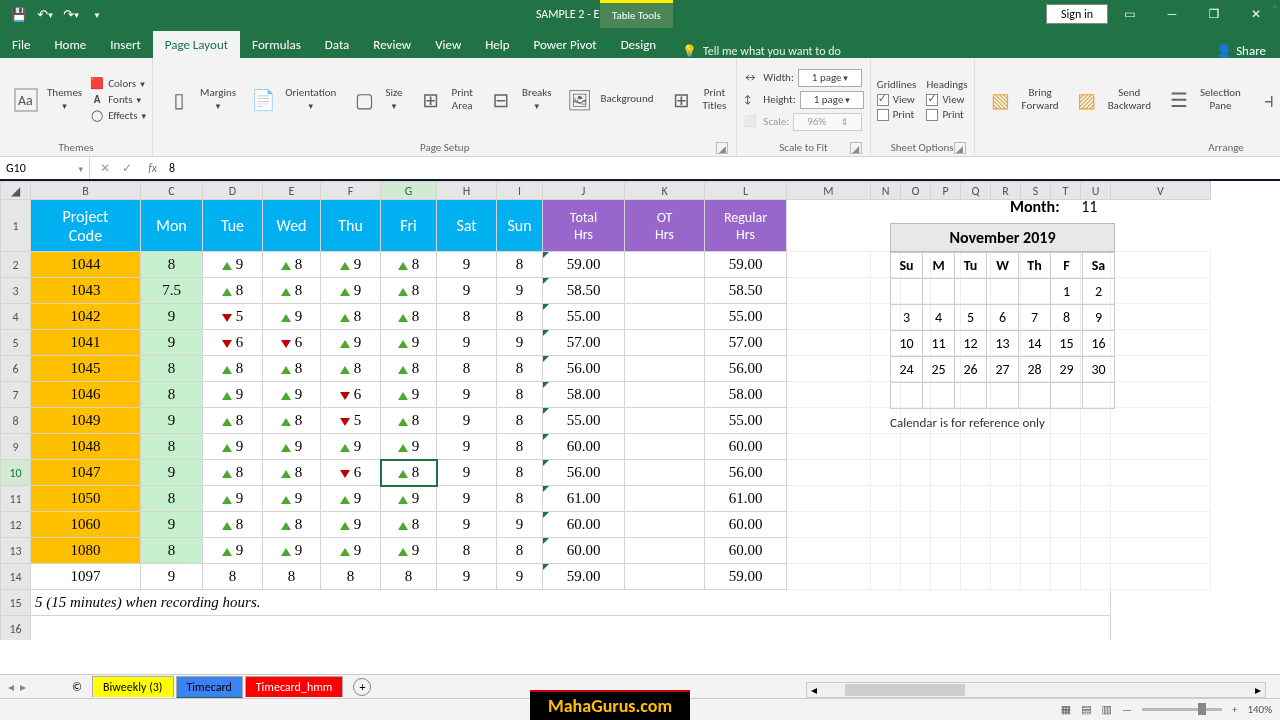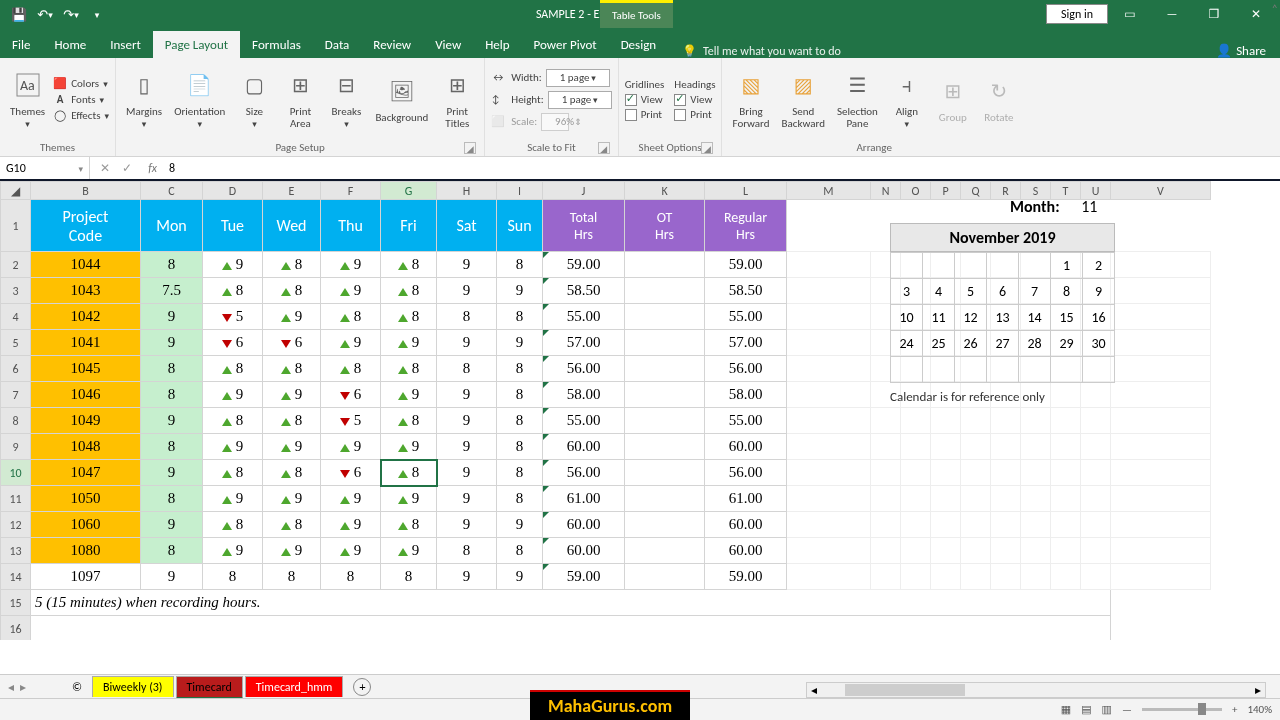--- a/index.html
+++ b/index.html
@@ -14,21 +14,21 @@
 .win-btn{width:40px;height:28px;display:flex;align-items:center;justify-content:center;font-size:12px}
 .ribbon-tabs{height:30px;background:#217346;display:flex;align-items:end;color:#fff;font-size:13px}
 .rtab{padding:6px 12px 5px;cursor:pointer;height:27px}
 .rtab.active{background:#f3f3f3;color:#217346}
 .tell{display:flex;align-items:center;gap:6px;margin-left:14px;opacity:0.9;font-size:12px}
 .share{margin-left:auto;margin-right:14px;display:flex;align-items:center;gap:4px}
 .ribbon{height:99px;background:#f3f3f3;border-bottom:1px solid #d4d4d4;display:flex;font-size:11px;color:#444}
 .rgroup{border-right:1px solid #e0e0e0;display:flex;flex-direction:column;padding:2px 6px 0;position:relative}
 .rgroup-body{flex:1;display:flex;align-items:center;gap:4px}
 .rgroup-label{text-align:center;font-size:11px;color:#666;padding:2px 0;position:relative}
-.rbtn{display:flex;flex-direction:column;align-items:center;justify-content:center;padding:2px 4px;gap:5px;min-width:42px}
+.rbtn{display:flex;flex-direction:row;align-items:center;justify-content:center;padding:2px 4px;gap:5px;min-width:42px}
 .rbtn-icon{width:32px;height:32px;display:flex;align-items:center;justify-content:center;font-size:20px;color:#666}
 .rbtn-text{font-size:11px;text-align:center;line-height:1.1}
 .small-opts{display:flex;flex-direction:column;gap:2px;font-size:11px}
 .small-row{display:flex;align-items:center;gap:4px}
 .small-icon{width:14px;height:14px;display:inline-flex;align-items:center;justify-content:center}
 .scale-row{display:flex;align-items:center;gap:4px;font-size:11px}
 .scale-sel{border:1px solid #ababab;background:#fff;height:18px;width:64px;font-size:11px;padding:0 13px;display:flex;align-items:center;justify-content:space-between}
 .launcher{position:absolute;right:2px;bottom:2px;font-size:9px;color:#888;border:1px solid #bbb;width:12px;height:12px;display:flex;align-items:center;justify-content:center}
 .chk{width:12px;height:12px;border:1px solid #888;display:inline-block;position:relative;background:#fff}
 .chk.on::after{content:"✓";position:absolute;top:-3px;left:0;font-size:11px;color:#217346}
@@ -56,21 +56,21 @@
 .cal-title{background:#e8e8e8;text-align:center;font-weight:bold;font-size:16px;padding:4px 0;border:1px solid #bbb}
 .cal-grid{border-collapse:collapse}
 .cal-grid td,.cal-grid th{border:1px solid #ccc;width:32px;height:26px;text-align:center;font-size:14px}
 .cal-grid th{font-weight:bold}
 .cal-note{font-size:13px;margin-top:6px;color:#333}
 .month-row{position:absolute;left:1010px;top:16px;font-size:16px}
 .month-row b{font-weight:bold;margin-right:18px}
 .sheet-tabs{position:absolute;bottom:22px;left:0;right:0;height:24px;background:#f3f3f3;border-top:1px solid #ccc;display:flex;align-items:center;font-size:12px}
 .st-nav{display:flex;gap:6px;padding:0 8px;color:#888}
 .st-tab{padding:3px 10px;border:1px solid #aaa;border-bottom:none;margin-left:2px;background:#fff}
-.st-yellow{background:#ffff00}.st-green{background:#b91c1c;color:#000;border-bottom:2px solid #217346}.st-red{background:#ff0000;color:#fff}
+.st-yellow{background:#ffff00}.st-green{background:#3b82f6;color:#000;border-bottom:2px solid #217346}.st-red{background:#ff0000;color:#fff}
 .st-add{margin-left:10px;width:18px;height:18px;border:1px solid #888;border-radius:50%;display:flex;align-items:center;justify-content:center}
 .hscroll{position:absolute;right:14px;bottom:22px;width:460px;height:16px;background:#f0f0f0;border:1px solid #ccc;display:flex;align-items:center}
 .hscroll .thumb{width:120px;height:12px;background:#cdcdcd;margin-left:24px}
 .statusbar{position:absolute;bottom:0;left:0;right:0;height:22px;background:#f3f3f3;border-top:1px solid #ccc;display:flex;align-items:center;justify-content:flex-end;font-size:11px;color:#555;padding:0 8px;gap:10px}
 .zoom-slider{width:80px;height:3px;background:#bbb;position:relative}
 .zoom-slider::after{content:"";width:8px;height:12px;background:#888;position:absolute;left:56px;top:-5px}
 .guru{position:absolute;bottom:0;left:530px;background:#000;color:#ffc000;font-weight:bold;font-size:18px;padding:3px 18px;border-top:2px solid #c00}
 .sel-col{background:#d2ead2!important;color:#217346}
 .sel-cell{outline:2px solid #217346;outline-offset:-1px}
 .row-22{height:30px!important}
@@ -200,21 +200,21 @@
             <span style="width:16px">↕</span>
             <span>Height:</span>
             <div class="scale-sel">
               <span>1 page</span>
               <span class="arrow">▾</span>
             </div>
           </div>
       <div class="scale-row" style="opacity:0.5">
             <span style="width:16px">⬜</span>
             <span>Scale:</span>
-            <div class="scale-sel" style="width:28px">
+            <div class="scale-sel" style="width:69px">
               <span>96%</span>
               <span class="arrow">⇕</span>
             </div>
           </div>
     </div>
       </div>
     <div class="rgroup-label"><span>Scale to Fit</span><span class="launcher">◢</span></div>
   </div>
 
   <div class="rgroup">
@@ -669,20 +669,29 @@
           <td colspan="20"></td>
         </tr>
       </tbody>
     </table>
 
 <div class="month-row"><b>Month:</b> <span>11</span></div>
 <div class="cal">
   <div class="cal-title">November 2019</div>
   <table class="cal-grid" id="calgrid">
         <tbody>
+          <tr>
+            <th>Su</th>
+            <th>M</th>
+            <th>Tu</th>
+            <th>W</th>
+            <th>Th</th>
+            <th>F</th>
+            <th>Sa</th>
+          </tr>
           <tr>
             <td></td>
             <td></td>
             <td></td>
             <td></td>
             <td></td>
             <td>1</td>
             <td>2</td>
           </tr>
           <tr>

